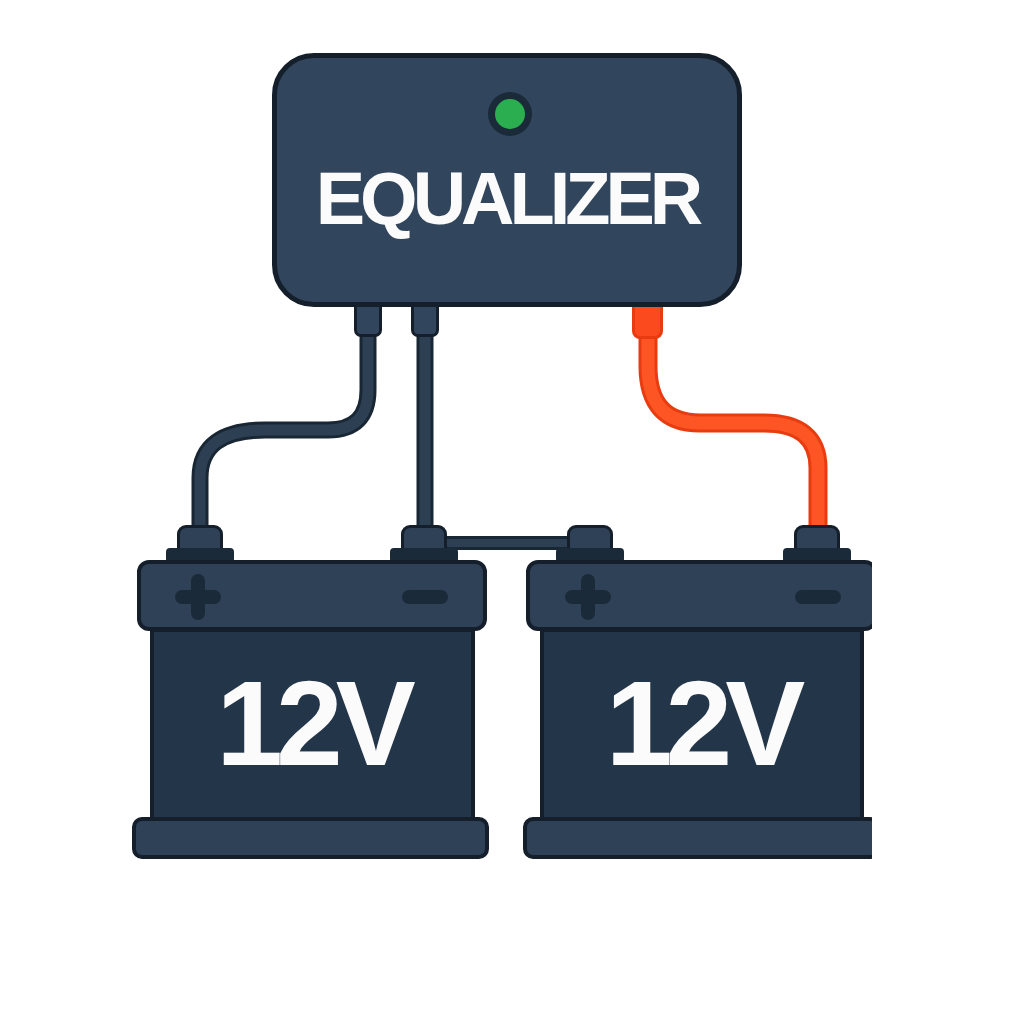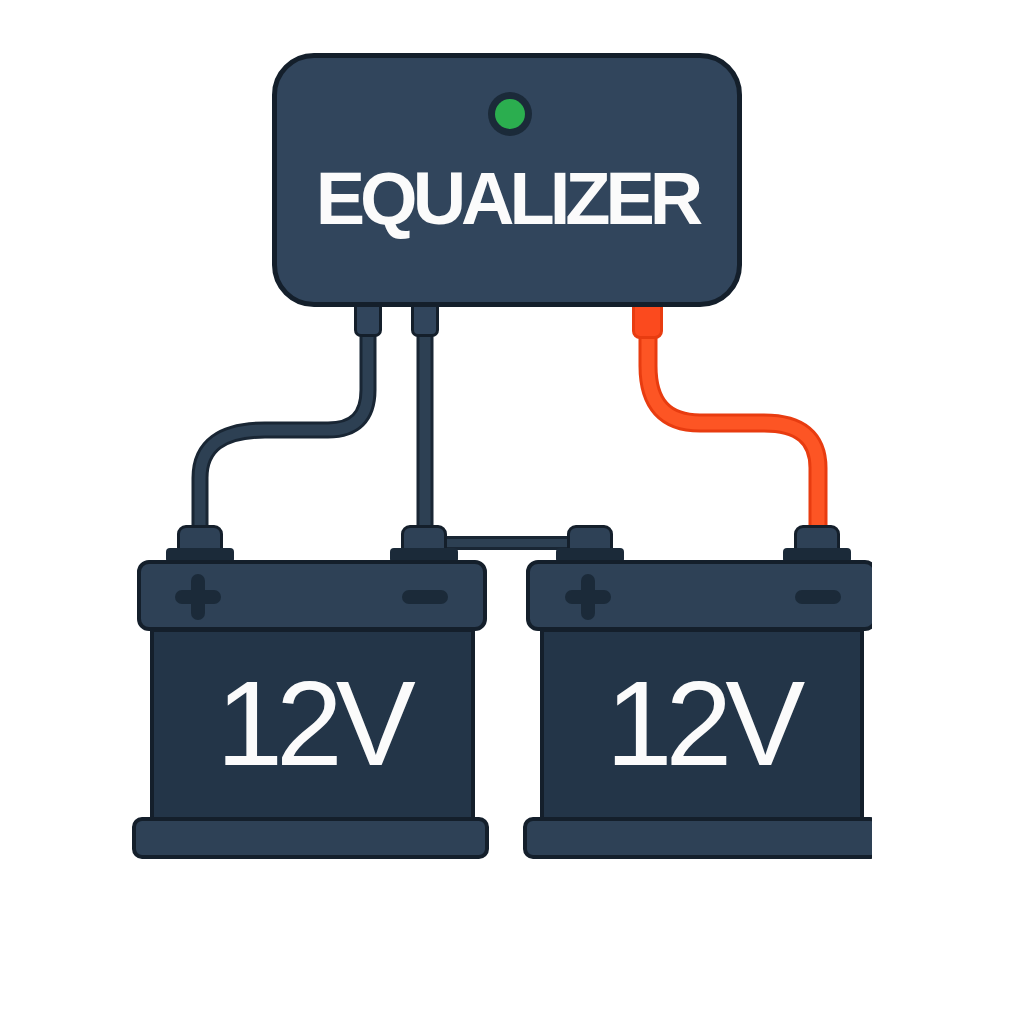--- a/index.html
+++ b/index.html
@@ -56,21 +56,21 @@
   }
 
   .batt-part{position:absolute;box-sizing:border-box;z-index:5;}
   .batt-body{background:var(--navy-dark);border:4px solid var(--outline);border-radius:3px;}
   .batt-lid{background:var(--navy-light);border:4px solid var(--outline);border-radius:12px;}
   .batt-base{background:var(--navy-light);border:4px solid var(--outline);border-radius:10px;}
   .term-post{background:var(--navy-light);border:3px solid var(--outline);border-radius:9px 9px 2px 2px;}
   .term-bar{background:var(--symbol);border-radius:4px;}
   .batt-label{
     background:none;border:none;text-align:center;color:var(--text);
-    font-size:120px;font-weight:400;letter-spacing:-7px;line-height:120px;white-space:nowrap;
+    font-size:120px;font-weight:700;letter-spacing:-7px;line-height:120px;white-space:nowrap;
   }
   .plus-icon{background:none;width:46px;height:46px;}
   .plus-icon .h, .plus-icon .v{position:absolute;background:var(--symbol);border-radius:7px;}
   .plus-icon .h{left:0;top:16px;width:46px;height:14px;}
   .plus-icon .v{left:16px;top:0;width:14px;height:46px;}
   .minus-icon{background:var(--symbol);width:46px;height:14px;border-radius:7px;}
 </style>
 </head>
 <body>
 

